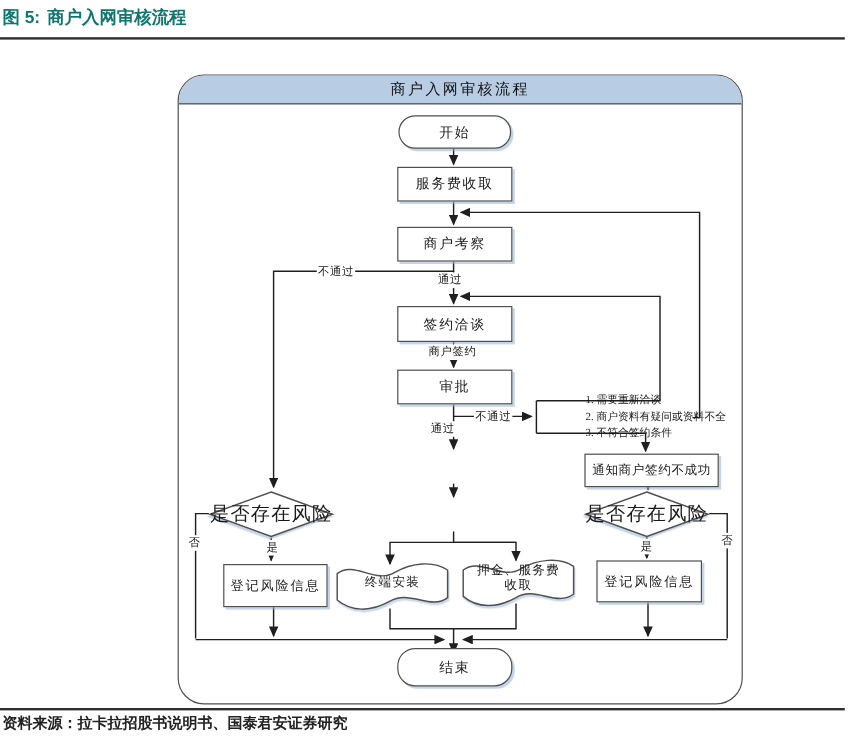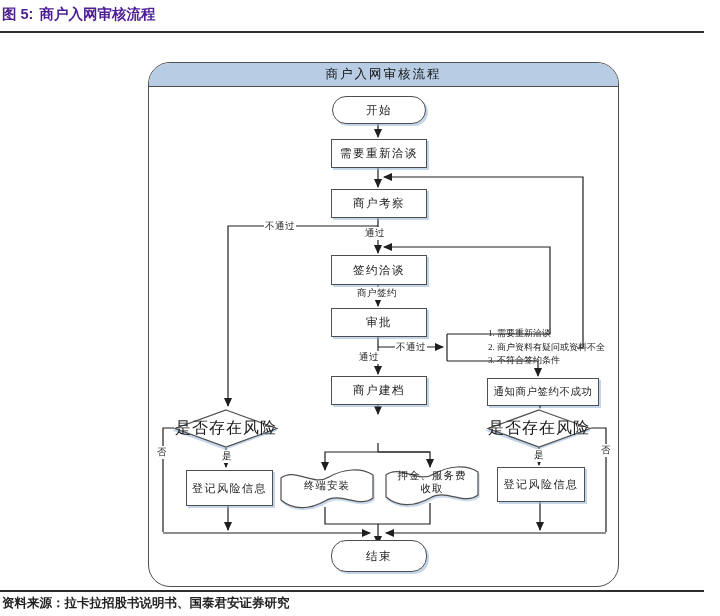--- a/index.html
+++ b/index.html
@@ -1,19 +1,19 @@
 <!DOCTYPE html>
 <html><head>
 <meta charset="utf-8">
 <style>
   html,body{margin:0;padding:0;background:#fff;}
   .page{position:relative;width:720px;height:616px;background:#fff;overflow:hidden;
         font-family:"Liberation Serif","DejaVu Serif",serif;color:#1a1a1a;}
   .caption{position:absolute;left:2px;top:5px;font-family:"Liberation Sans","DejaVu Sans",sans-serif;
-           font-weight:bold;font-size:14.5px;color:#4c1d95;}
+           font-weight:bold;font-size:14.5px;color:#0f766e;}
   .caption .pre{margin-right:6px;}
   .rule{position:absolute;left:0;width:704px;height:2px;background:#2e2e2e;}
   .rule-top{top:31px;}
   .rule-bottom{top:590px;}
   .source{position:absolute;left:2px;top:595px;font-family:"Liberation Sans","DejaVu Sans",sans-serif;
           font-weight:bold;font-size:12.5px;color:#222;}
   .panel{position:absolute;left:148px;top:62px;width:469px;height:523px;background:#fff;
          border:1.4px solid #4f4f4f;border-radius:22px;overflow:hidden;z-index:1;}
   .panel-header{height:23px;background:#b8cce4;border-bottom:1.4px solid #4f4f4f;
                 display:flex;align-items:center;justify-content:center;
@@ -103,29 +103,28 @@
       <polyline points="539,447 539,465" marker-end="url(#ah)"></polyline>
 
       <polyline points="540,500 540,530" marker-end="url(#ah)"></polyline>
 
       <polyline points="591,428 606,428 606,532"></polyline>
     </g>
   </svg>
 
   <div class="node stadium" style="left:332px;top:96px;width:92px;height:26px;">开始</div>
 
-  <div class="node" style="left:331px;top:139px;width:94px;height:27px;">需要重新洽谈</div>
+  <div class="node" style="left:331px;top:139px;width:94px;height:27px;">服务费收取</div>
 
   <div class="node" style="left:331px;top:189px;width:94px;height:27px;">商户考察</div>
 
   <div class="node" style="left:331px;top:255px;width:94px;height:28px;">签约洽谈</div>
 
   <div class="node" style="left:331px;top:308px;width:94px;height:27px;">审批</div>
 
-  <div class="node" style="left:331px;top:376px;width:94px;height:27px;">商户建档</div>
 
 
   <div class="node" style="left:487px;top:378px;width:110px;height:26px;font-size:10.5px;letter-spacing:0.5px;">通知商户签约不成功</div>
 
   <div class="node" style="left:186px;top:470px;width:85px;height:34px;font-size:11px;">登记风险信息</div>
 
   <div class="node" style="left:497px;top:467px;width:86px;height:33px;font-size:11px;">登记风险信息</div>
 
   <div class="node stadium" style="left:331px;top:540px;width:94px;height:30px;">结束</div>
 

